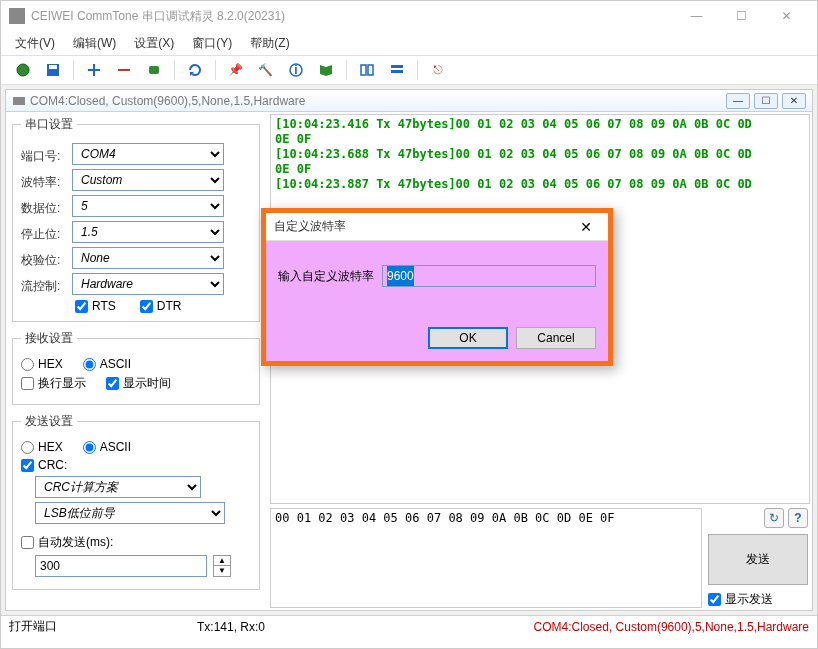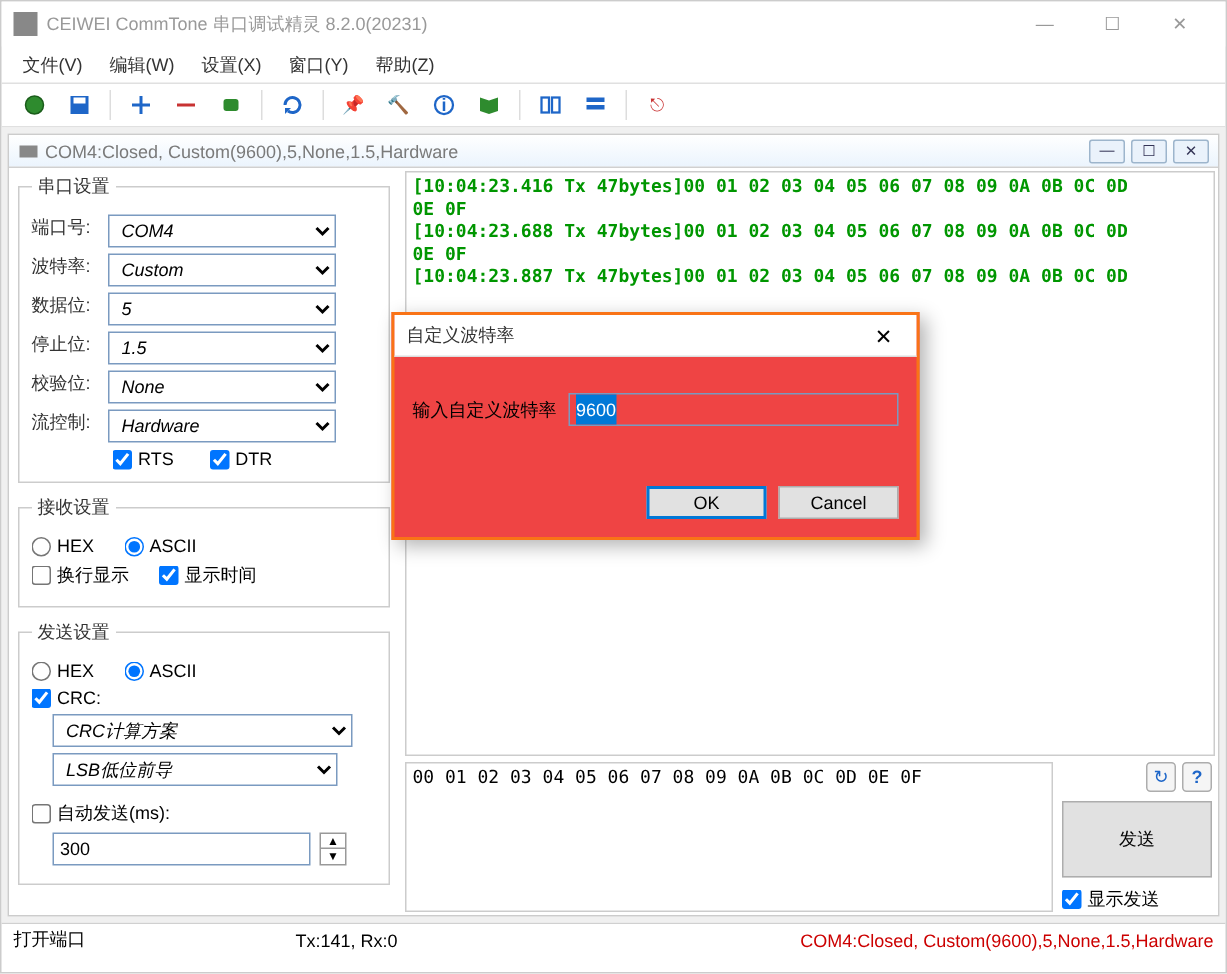--- a/index.html
+++ b/index.html
@@ -25,41 +25,41 @@
 .child-title { height: 22px; background: linear-gradient(#fff,#ebf4fd); border-bottom: 1px solid #d0d0d0; display: flex; align-items: center; padding: 0 6px; gap: 4px; }
 .child-title .tx { color: #7a7a7a; flex: 1; }
 .child-win-btns { display: flex; gap: 4px; }
 .cwb { width: 24px; height: 16px; border: 1px solid #9db5cc; border-radius: 2px; display: flex; align-items: center; justify-content: center; font-size: 10px; color: #335; cursor: pointer; background: #eaf2fb; }
 
 .child-body { flex: 1; display: flex; }
 
 .left-panel { width: 260px; padding: 4px 6px; overflow: hidden; }
 fieldset { border: 1px solid #ccc; margin-bottom: 8px; padding: 6px 8px 8px; }
 legend { padding: 0 4px; color: #333; }
-.form-row { display: flex; align-items: flex-start; margin: 4px 0; gap: 6px; }
+.form-row { display: flex; align-items: flex-end; margin: 4px 0; gap: 6px; }
 .form-label { width: 45px; color: #333; }
 select,input[type=text] { border: 1px solid #7a9ac0; height: 22px; padding: 0 4px; background: #fff; }
 select { width: 152px; font-style: italic; }
 .chk-row { display: flex; gap: 24px; padding-left: 54px; }
 .chk,.rad { display: flex; align-items: center; gap: 4px; }
 
 .right-panel { flex: 1; display: flex; flex-direction: column; padding: 2px 2px 2px 4px; }
 .rx-area { flex: 1; border: 1px solid #ccc; background: #fff; font-family: Consolas, monospace; color: #009600; padding: 2px 4px; white-space: pre; overflow: hidden; font-weight: bold; line-height: 15px; }
 
 .tx-section { display: flex; gap: 4px; height: 100px; margin-top: 4px; }
 .tx-input { flex: 1; border: 1px solid #ccc; padding: 2px 4px; font-family: Consolas, monospace; }
 .tx-side { width: 104px; display: flex; flex-direction: column; gap: 6px; padding: 0 2px; }
 .tx-tools { display: flex; gap: 4px; justify-content: flex-end; }
 .tool-btn { width: 20px; height: 20px; border: 1px solid #adadad; border-radius: 3px; display: flex; align-items: center; justify-content: center; cursor: pointer; background: #f5f5f5; }
 .send-btn { flex: 1; min-height: 40px; border: 1px solid #adadad; background: #e1e1e1; cursor: pointer; }
 
 .statusbar { height: 22px; border-top: 1px solid #d0d0d0; display: flex; align-items: center; padding: 0 8px; gap: 20px; }
 .status-right { margin-left: auto; color: #c00; }
 
-.dialog { position: absolute; left: 261px; top: 208px; width: 352px; background: #ef4444; border: 2px solid #f97316; box-shadow: 4px 4px 12px rgba(0,0,0,0.3); }
+.dialog { position: absolute; left: 261px; top: 208px; width: 352px; background: #f0abfc; border: 5px solid #f97316; box-shadow: 4px 4px 12px rgba(0,0,0,0.3); }
 .dlg-title { height: 28px; background: #fff; display: flex; align-items: center; padding: 0 8px; border-bottom: 1px solid #ddd; }
 .dlg-title .tx { flex: 1; color: #333; }
 .dlg-close { width: 28px; text-align: center; cursor: pointer; font-size: 14px; }
 .dlg-body { padding: 12px; display: flex; align-items: center; gap: 8px; margin-top: 12px; }
 .dlg-input { flex: 1; border: 1px solid #7a9ac0; height: 22px; padding: 0 4px; }
 .dlg-input .sel { background: #0078d7; color: #fff; display: inline-block; height: 100%; line-height: 20px; }
 .dlg-btns { display: flex; justify-content: flex-end; gap: 8px; padding: 0 12px 12px; }
 .dlg-btn { width: 80px; height: 22px; border: 1px solid #adadad; background: #e1e1e1; cursor: pointer; margin-top: 28px; }
 .dlg-btn.primary { border: 2px solid #0078d7; }
 </style>
@@ -240,21 +240,21 @@
               <label class="rad">
                   <input type="radio" name="tx" checked="" style="">
                   <span>ASCII</span>
                 </label>
             </div>
             <label class="chk">
                 <input type="checkbox" checked="" style="">
                 <span>CRC:</span>
               </label>
             <div class="form-row" style="padding-left:14px;">
-                <select style="width:200px"><option>CRC计算方案</option></select>
+                <select style="width:166px"><option>CRC计算方案</option></select>
               </div>
             <div class="form-row" style="padding-left:14px;">
                 <select style="width:190px"><option>LSB低位前导</option></select>
               </div>
             <div style="height:6px"></div>
             <label class="chk">
                 <input type="checkbox" style="">
                 <span>自动发送(ms):</span>
               </label>
             <div class="form-row" style="padding-left:14px;">

